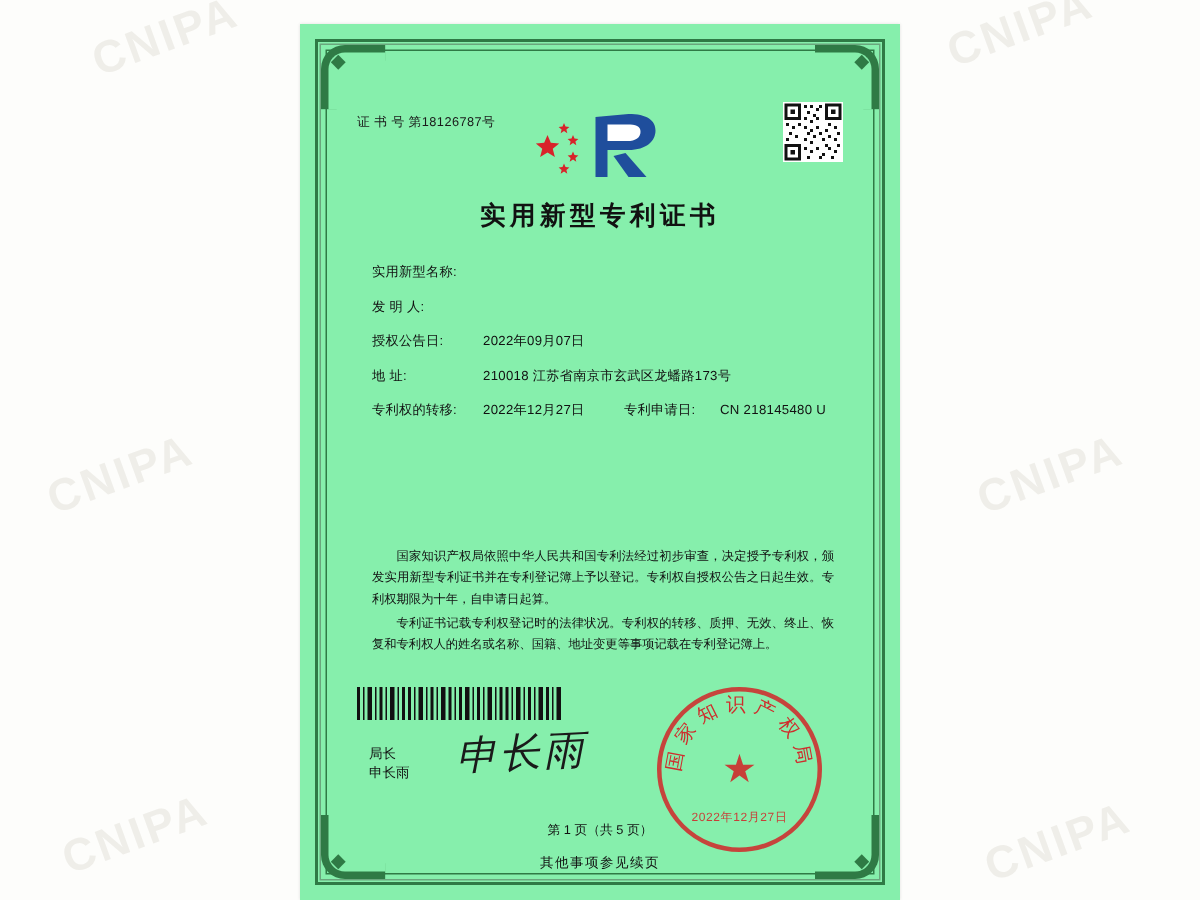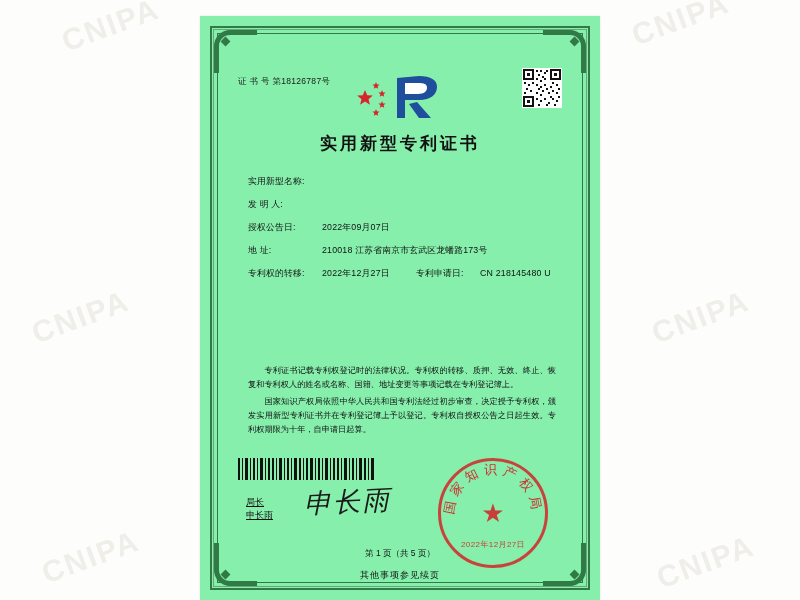--- a/index.html
+++ b/index.html
@@ -190,21 +190,20 @@
   }
 
   
   .sig-label {
     position: absolute;
     left: 16px;
     top: 450px;
     font-size: 9px;
     line-height: 1.45;
     color: #111;
-    text-decoration: underline;
   }
   .sig-script {
     position: absolute;
     left: 74px;
     top: 438px;
     font-size: 27px;
     color: #1a1a1a;
     font-family: "DejaVu Serif", serif;
     font-style: italic;
     letter-spacing: 2px;
@@ -390,22 +389,22 @@
             <div class="val">2022年12月27日</div>
           </div>
           <div class="half-b">
             <div class="lbl">专利申请日:</div>
             <div class="val">CN 218145480 U</div>
           </div>
         </div>
       </div>
 
       <div class="paras">
+        <p>国家知识产权局依照中华人民共和国专利法经过初步审查，决定授予专利权，颁发实用新型专利证书并在专利登记簿上予以登记。专利权自授权公告之日起生效。专利权期限为十年，自申请日起算。</p>
         <p>专利证书记载专利权登记时的法律状况。专利权的转移、质押、无效、终止、恢复和专利权人的姓名或名称、国籍、地址变更等事项记载在专利登记簿上。</p>
-        <p>国家知识产权局依照中华人民共和国专利法经过初步审查，决定授予专利权，颁发实用新型专利证书并在专利登记簿上予以登记。专利权自授权公告之日起生效。专利权期限为十年，自申请日起算。</p>
       </div>
 
       <svg class="barcode" viewBox="0 0 138 22">
         <g fill="#111">
           <rect x="0" y="0" width="2" height="22"></rect>
             <rect x="4" y="0" width="1" height="22"></rect>
           <rect x="7" y="0" width="3" height="22"></rect>
             <rect x="12" y="0" width="1" height="22"></rect>
           <rect x="15" y="0" width="2" height="22"></rect>
             <rect x="19" y="0" width="1" height="22"></rect>

